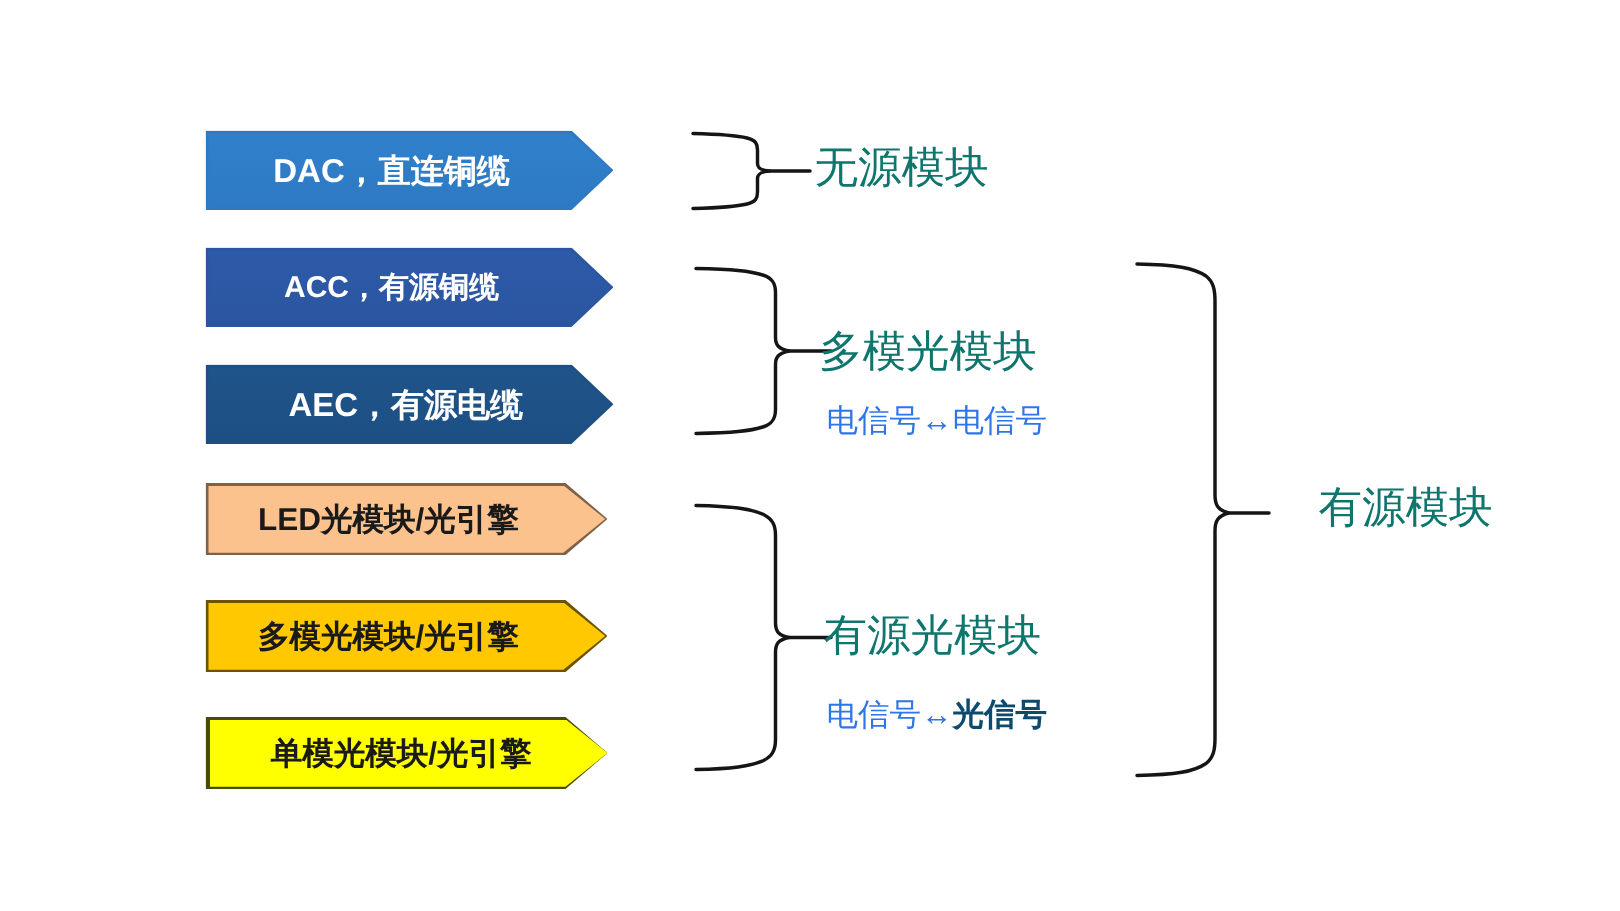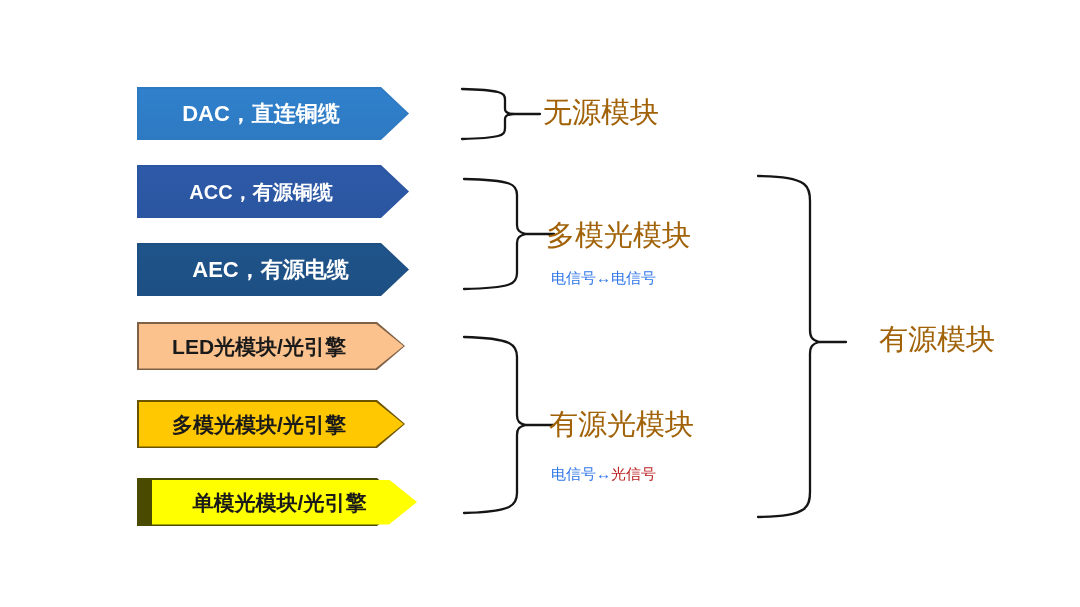--- a/index.html
+++ b/index.html
@@ -39,31 +39,31 @@
 
   
   .arrow-wrap { position: absolute; }
   .arrow-wrap .arrow { position: absolute; left: 0; top: 0; font-weight: bold; }
   .arrow-wrap .arrow.edge { left: 0; top: 0; }
 
   
   .rlabel {
     position: absolute;
     white-space: nowrap;
-    color: #a16207;
+    color: #0f766e;
     line-height: 1;
   }
   .sublabel {
     position: absolute;
     white-space: nowrap;
     line-height: 1;
-    font-size: 15px;
+    font-size: 21px;
   }
   .sig-e { color: #2E75E8; }
-  .sig-o { color: #b91c1c; }
+  .sig-o { color: #0c4a6e; font-weight: bold; }
   .sig-arrow { color: #2E75E8; }
 
   svg.brace { position: absolute; overflow: visible; }
   svg.brace path { fill: none; stroke: #151515; stroke-linecap: round; stroke-linejoin: round; }
 </style>
 </head>
 <body>
 
 <div id="canvas">
 
@@ -93,21 +93,21 @@
         </div>
       </div>
       <div class="arrow-wrap" style="left: 137px; top: 400px; width: 268px; height: 52px;">
         <div class="arrow edge" style="width: 268px; height: 48px; background: rgb(107, 84, 0);"></div>
         <div class="arrow dark" style="left: 1.5px; top: 1.5px; width: 265px; height: 45px; background: linear-gradient(rgb(255, 200, 0) 0%, rgb(255, 200, 0) 100%);">
           <span class="lbl" style="font-size: 21px; color: rgb(26, 26, 26);">多模光模块/光引擎</span>
         </div>
       </div>
       <div class="arrow-wrap" style="left: 137px; top: 478px; width: 268px; height: 48px;">
         <div class="arrow edge" style="width: 268px; height: 48px; background: rgb(74, 74, 0);"></div>
-        <div class="arrow dark" style="left: 15px; top: 1.5px; width: 265px; height: 45px; background: linear-gradient(rgb(255, 255, 0) 0%, rgb(255, 255, 0) 100%); padding-left: 14px;">
+        <div class="arrow dark" style="left: 3px; top: 1.5px; width: 265px; height: 45px; background: linear-gradient(rgb(255, 255, 0) 0%, rgb(255, 255, 0) 100%); padding-left: 14px;">
           <span class="lbl" style="font-size: 21px; color: rgb(26, 26, 26);">单模光模块/光引擎</span>
         </div>
       </div>
     </div>
 
   <svg class="brace" style="left:460px; top:86px; width:90px; height:56px;" viewBox="0 0 90 56">
     <path d="M2 3 C 22 3.5, 30 4, 38 6 C 44 7.5, 45 10, 45 14 L 45 23 C 45 26, 47 27.5, 53 28
              C 47 28.5, 45 30, 45 33 L 45 42 C 45 46, 44 48.5, 38 50 C 30 52, 22 52.5, 2 53" stroke-width="2.3"></path>
     <path d="M53 28 L 80 28" stroke-width="2.3"></path>
   </svg>

